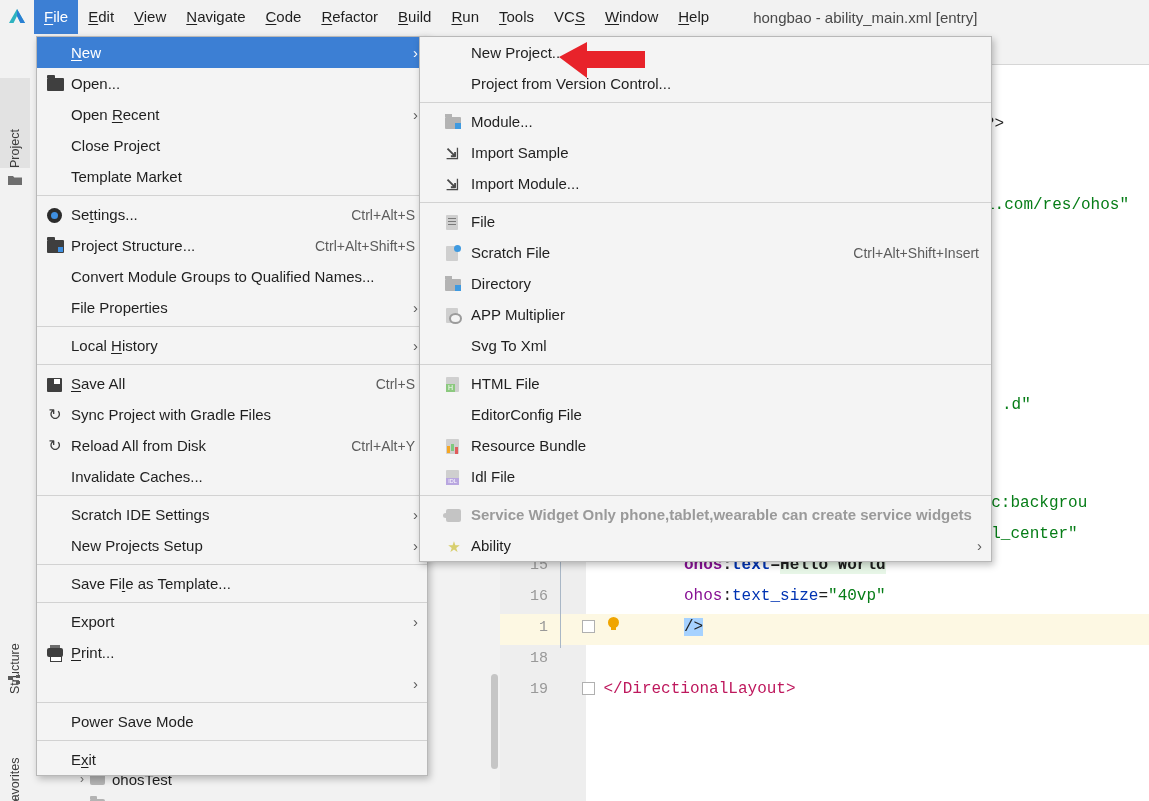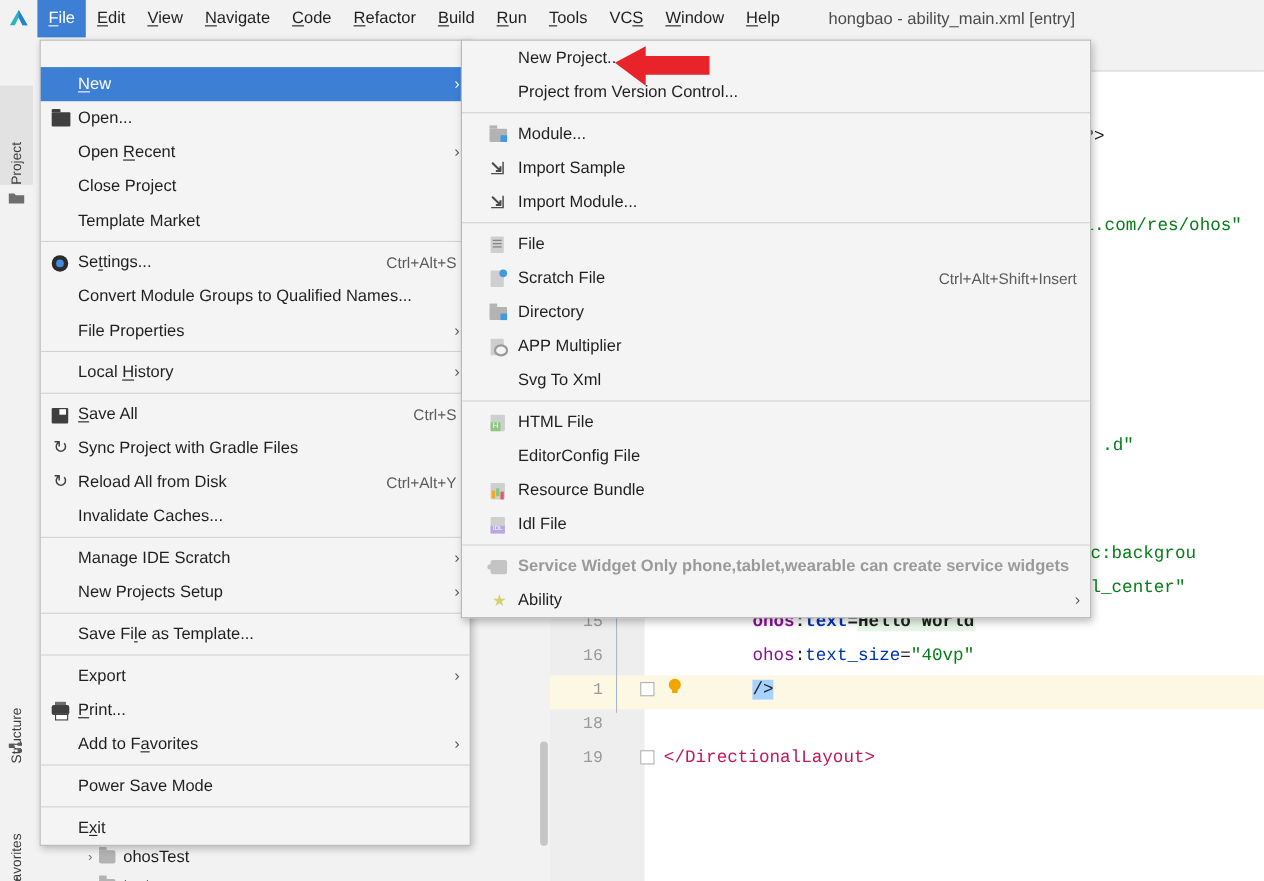--- a/index.html
+++ b/index.html
@@ -124,21 +124,21 @@
   #filemenu{
     position:absolute;left:36px;top:36px;width:390px;
     background:#f4f4f4;border:1px solid #b8b8b8;
     box-shadow:2px 3px 7px rgba(0,0,0,.25);
     z-index:50;
   }
   .mi{
     position:relative;height:31px;display:flex;align-items:center;
     font-size:15px;color:#1f1f1f;padding-left:6px;white-space:nowrap;
   }
-  .mi.hl{background:#3c7fd4;color:#ffffff;margin-top:24px;}
+  .mi.hl{background:#3c7fd4;color:#ffffff;}
   .mi.disabled{color:#9a9a9a;font-weight:bold;}
   .mi .ico{width:28px;height:16px;flex:none;position:relative;}
   .mi .lbl{flex:1;}
   .mi .acc{color:#5c5c5c;font-size:14px;padding-right:12px;}
   .mi .arrow{position:absolute;right:9px;color:#5c5c5c;font-size:15px;}
   .mi.hl .arrow{color:#ffffff;}
   .sep{height:1px;background:#d2d2d2;margin:3px 0;}
   u.mn{text-decoration:underline;text-underline-offset:2px;}
 
   
@@ -417,20 +417,27 @@
     </div>
     <div class="sep"></div>
     <div class="mi">
       <span class="ico">
         <span class="ic-gear"></span>
       </span>
       <span class="lbl">Se<u class="mn">t</u>tings...</span>
       <span class="acc">Ctrl+Alt+S</span>
     </div>
     <div class="mi">
+      <span class="ico">
+        <span class="ic-ps"></span>
+      </span>
+      <span class="lbl">Project Structure...</span>
+      <span class="acc">Ctrl+Alt+Shift+S</span>
+    </div>
+    <div class="mi">
       <span class="ico"></span>
       <span class="lbl">Convert Module Groups to Qualified Names...</span>
     </div>
     <div class="mi">
       <span class="ico"></span>
       <span class="lbl">File Properties</span>
       <span class="arrow">›</span>
     </div>
     <div class="sep"></div>
     <div class="mi">
@@ -459,21 +466,21 @@
       <span class="lbl">Reload All from Disk</span>
       <span class="acc">Ctrl+Alt+Y</span>
     </div>
     <div class="mi">
       <span class="ico"></span>
       <span class="lbl">Invalidate Caches...</span>
     </div>
     <div class="sep"></div>
     <div class="mi">
       <span class="ico"></span>
-      <span class="lbl">Manage IDE Scratch</span>
+      <span class="lbl">Scratch IDE Settings</span>
       <span class="arrow">›</span>
     </div>
     <div class="mi">
       <span class="ico"></span>
       <span class="lbl">New Projects Setup</span>
       <span class="arrow">›</span>
     </div>
     <div class="sep"></div>
     <div class="mi">
       <span class="ico"></span>
@@ -486,21 +493,20 @@
       <span class="arrow">›</span>
     </div>
     <div class="mi">
       <span class="ico">
         <span class="ic-print"></span>
       </span>
       <span class="lbl"><u class="mn">P</u>rint...</span>
     </div>
     <div class="mi">
       <span class="ico"></span>
-      <span class="lbl">Add to F<u class="mn">a</u>vorites</span>
       <span class="arrow">›</span>
     </div>
     <div class="sep"></div>
     <div class="mi">
       <span class="ico"></span>
       <span class="lbl">Power Save Mode</span>
     </div>
     <div class="sep"></div>
     <div class="mi">
       <span class="ico"></span>

